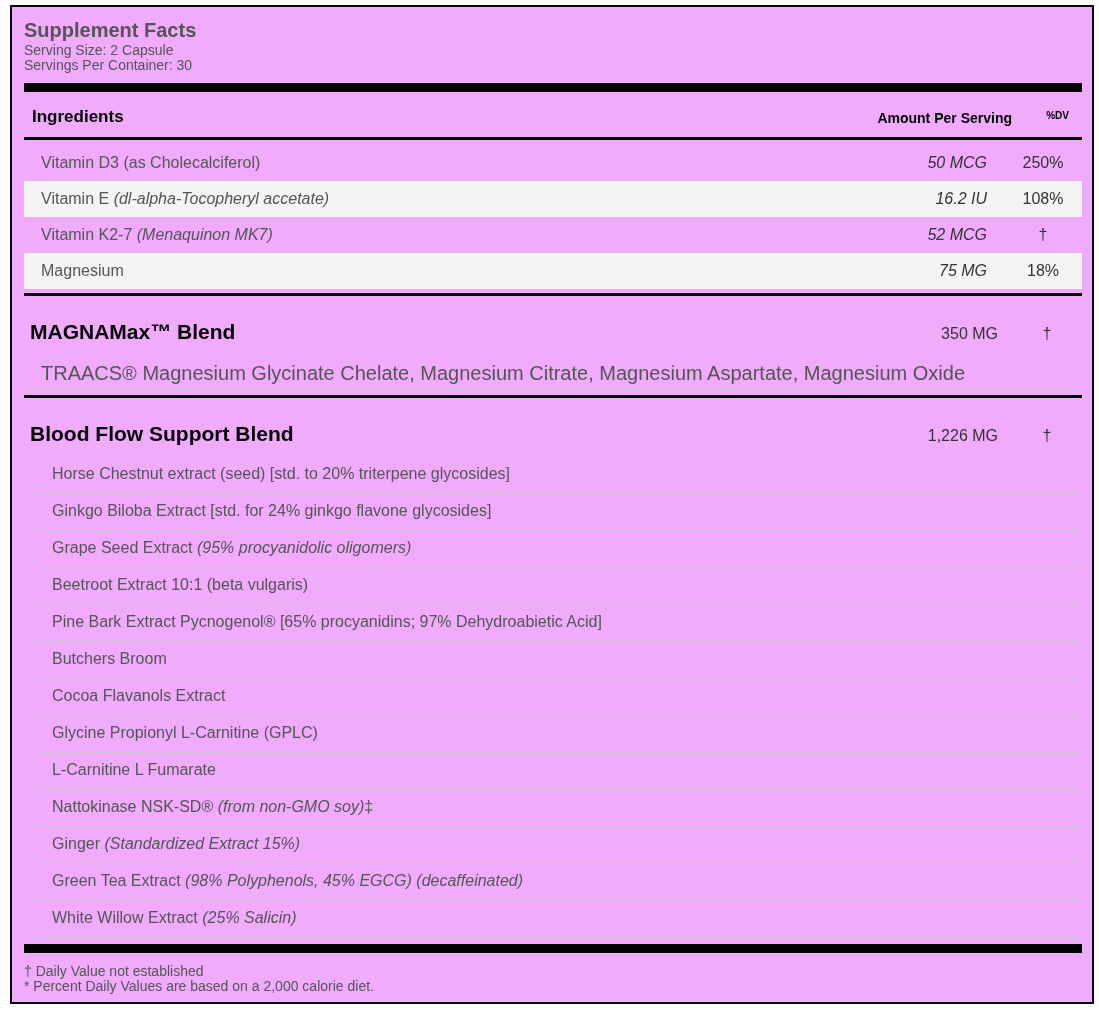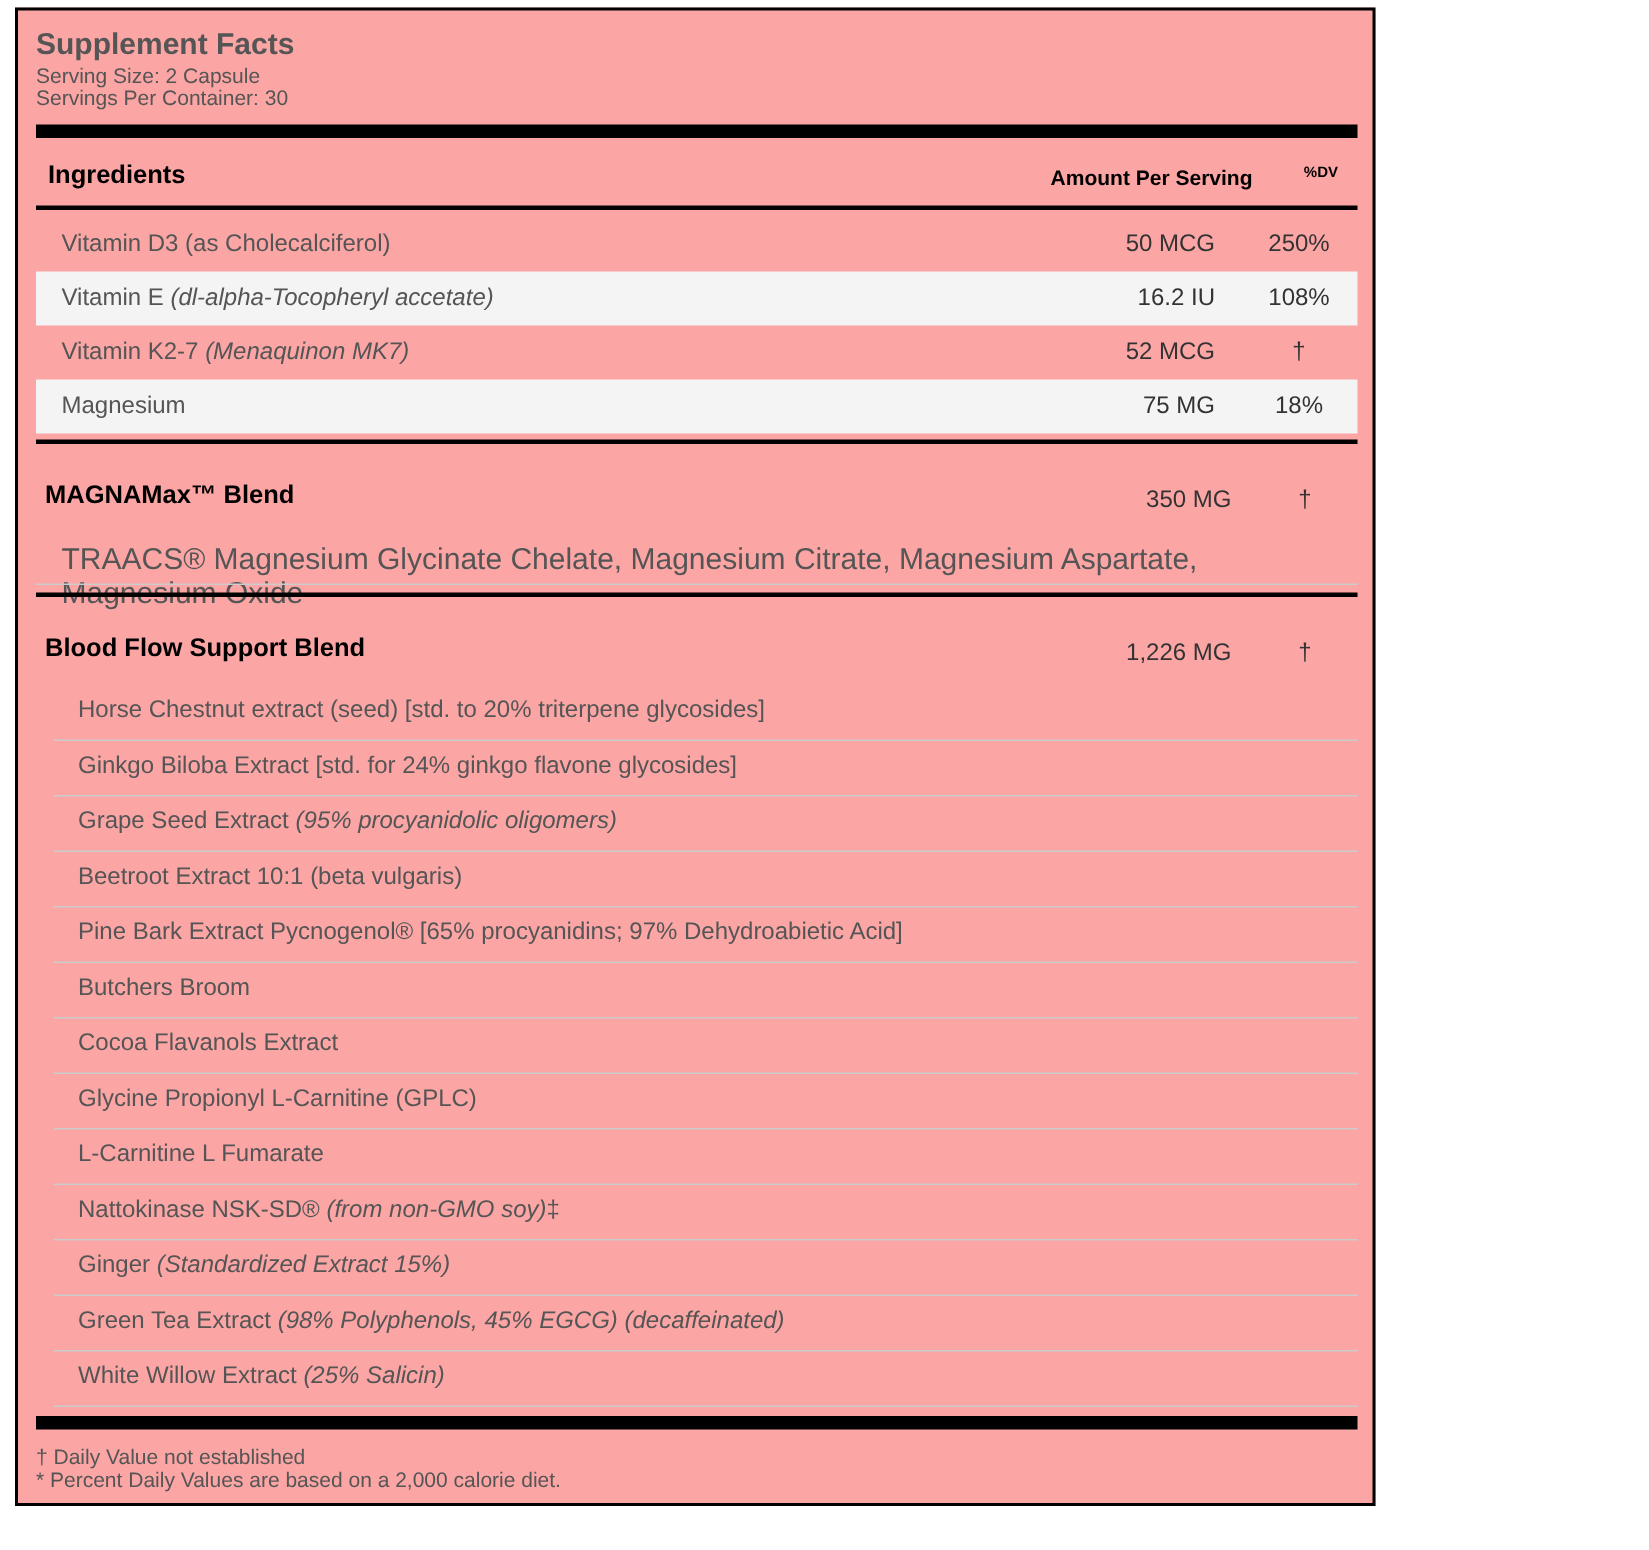--- a/index.html
+++ b/index.html
@@ -1,35 +1,35 @@
 <!DOCTYPE html>
 <html><head>
 <meta charset="utf-8">
 <style>
   html, body { margin:0; padding:0; background:#fff; }
   body { width:1099px; height:1033px; position:relative; font-family:"Liberation Sans", sans-serif; color:#555; }
-  .panel { position:absolute; left:10px; top:5px; width:907px; height:999px; border:2px solid #000; box-sizing:border-box; background:#fca5a5; }
+  .panel { position:absolute; left:10px; top:5px; width:1084px; height:999px; border:2px solid #000; box-sizing:border-box; background:#f0abfc; }
   .inner { position:absolute; left:12px; right:10px; top:0; }
   .title { position:absolute; left:0; top:11px; font-size:20px; font-weight:bold; color:#555; line-height:24px; }
   .serving { position:absolute; left:0; top:36px; font-size:14px; line-height:14px; color:#555; }
   .servings { position:absolute; left:0; top:51px; font-size:14px; line-height:14px; color:#555; }
   .bar-thick { position:absolute; left:0; right:0; height:9px; background:#000; }
   .bar-med { position:absolute; left:0; right:0; height:3px; background:#000; }
   .bar-thin { position:absolute; left:0; right:0; height:1px; background:#ccc; }
   .hdr { position:absolute; top:90px; left:0; right:0; height:44px; }
   .hdr .ing { position:absolute; left:8px; top:10px; font-size:17px; font-weight:bold; color:#000; }
   .hdr .amt { position:absolute; right:70px; top:13px; font-size:14px; font-weight:bold; color:#000; }
   .hdr .dv { position:absolute; right:13px; top:13px; font-size:10px; font-weight:bold; color:#000; }
   .row { position:absolute; left:0; right:0; height:36px; font-size:16px; }
   .row.shade { background:#f4f4f4; }
   .row .name { position:absolute; left:17px; top:9px; color:#555; }
-  .row .amount { position:absolute; right:95px; top:9px; color:#333; text-align:right; }
+  .row .amount { position:absolute; right:95px; top:9px; color:#333; text-align:right;font-style:italic; }
   .row .pct { position:absolute; right:4px; width:70px; top:9px; color:#333; text-align:center; }
   .blend { position:absolute; left:0; right:0; height:36px; }
-  .blend .bname { position:absolute; left:6px; top:8px; font-size:17px; font-weight:bold; color:#000; }
+  .blend .bname { position:absolute; left:6px; top:8px; font-size:21px; font-weight:bold; color:#000; }
   .blend .amount { position:absolute; right:84px; top:13px; font-size:16px; color:#333; }
   .blend .pct { position:absolute; right:0; width:70px; top:13px; font-size:16px; color:#333; text-align:center; }
   .sub { position:absolute; left:17px; font-size:20px; color:#555; }
   .subrow { position:absolute; left:12px; right:0; height:37px; border-bottom:1px solid #ccc; box-sizing:border-box; }
   .subrow .name { position:absolute; left:16px; top:8px; font-size:16px; color:#555; white-space:nowrap; }
   i { font-style:italic; }
   .foot { position:absolute; left:0; font-size:14px; line-height:14px; color:#555; }
 </style>
 </head>
 <body>

